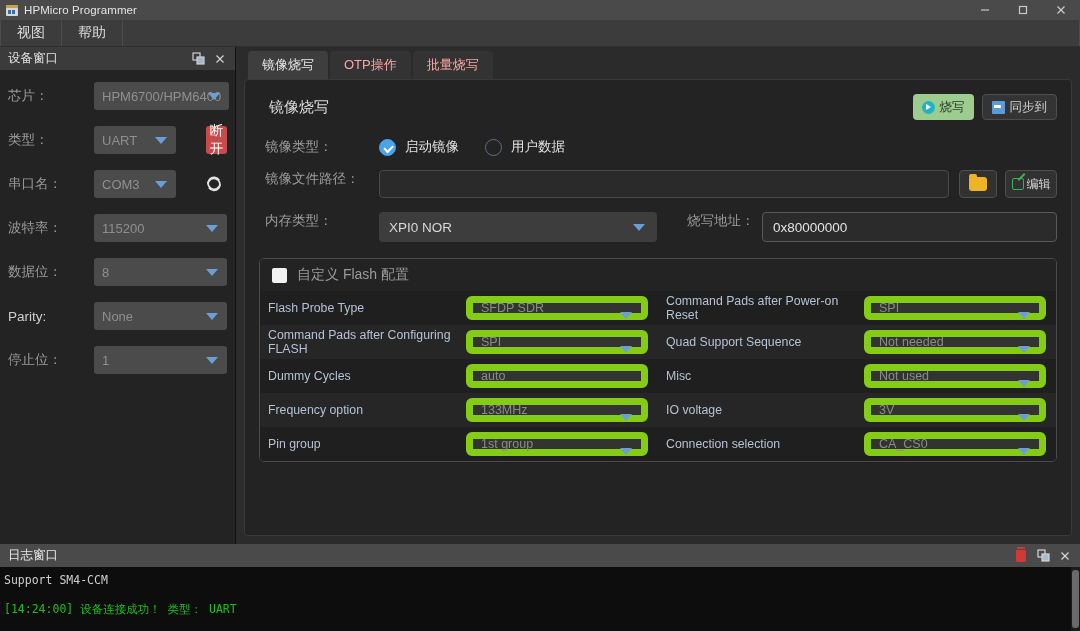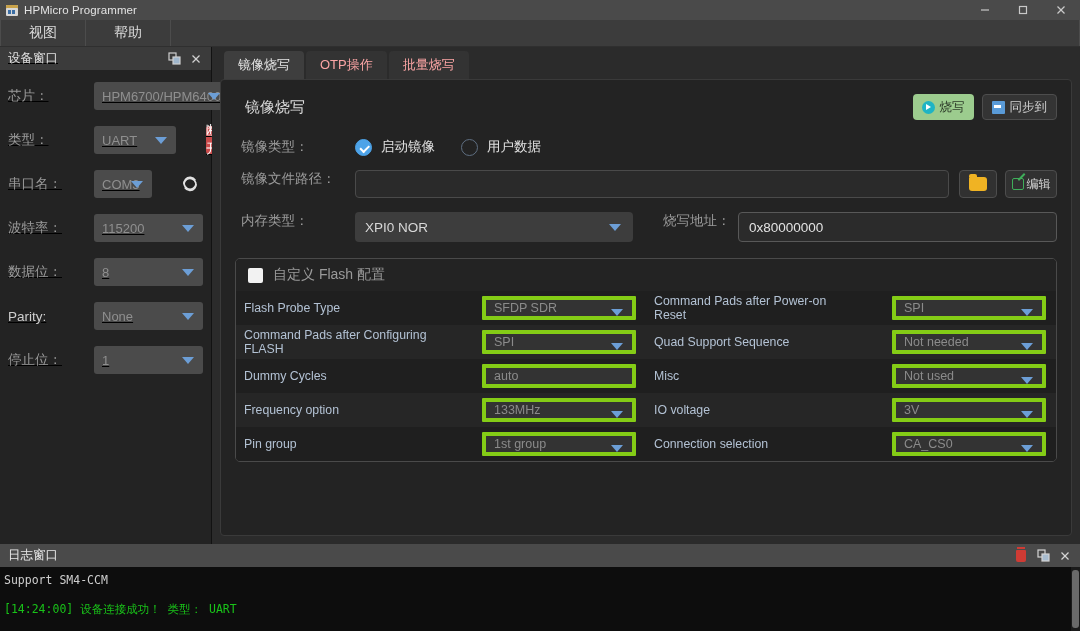--- a/index.html
+++ b/index.html
@@ -24,29 +24,29 @@
     box-shadow: 4px 0 0 #3b6ea5;
   }
   .title-text { color: #e3e3e3; font-size: 11.5px; letter-spacing: .1px; }
   .winbtns { position: absolute; right: 0; top: 0; height: 20px; display: flex; }
   .winbtn { width: 38px; height: 20px; display:flex; align-items:center; justify-content:center;
             color:#cfcfcf; font-size:12px; }
   .winbtn svg { display:block; }
   
   .menubar { height: 27px; background: #3c3c3c; display: flex; align-items: stretch;
              border-bottom: 1px solid #2f2f2f; }
-  .menu-item { padding: 0 28px; display: flex; align-items: center; color: #dcdcdc;
+  .menu-item { padding: 0 16px; display: flex; align-items: center; color: #dcdcdc;
                font-size: 14px; border-right: 1px solid #4c4c4c; }
   .menu-item:first-child { border-left: 1px solid #4c4c4c; }
   .menu-spacer { flex: 1; border-right: 1px solid #4c4c4c; }
   
   .body-wrap { display: flex; height: 497px; }
   
-  .dock { width: 212px; background: #ef4444; border-right: 1px solid #121212;
-          display: flex; flex-direction: column; text-decoration: underline; }
+  .dock { width: 236px; background: #ef4444; border-right: 1px solid #121212;
+          display: flex; flex-direction: column; }
   .dock-header { height: 23px; background: #3b3b3b; display: flex; align-items: center;
                  padding: 0 4px 0 8px; }
   .dock-title { color: #e0e0e0; font-size: 12.5px; flex: 1; }
   .dock-btn { width: 22px; height: 20px; display: flex; align-items: center; justify-content: center; }
   .dock-body { flex: 1; background: #232323; padding: 12px 8px 0 8px; }
   .frow { display: flex; align-items: center; height: 28px; margin-bottom: 16px; gap: 20px; }
   .flabel { color: #9a9a9a; font-size: 13.5px; width: 66px; flex: none; }
   .ctl {
     background: #4b4b4b; border: none; border-radius: 3px; height: 28px;
     color: #8f8f8f; font-size: 13px; display: flex; align-items: center;
@@ -112,23 +112,23 @@
   
   .flashbox { margin-top: 16px; border: 1px solid #4a4a4a; border-radius: 5px; overflow:hidden; }
   .flash-head { height: 32px; display:flex; align-items:center; padding: 0 12px; background:#232323;}
   .chk { width: 15px; height: 15px; background:#f2f2f2; border-radius:2px; margin-right: 10px; flex:none;}
   .flash-head span { color:#9a9a9a; font-size: 14px; }
   .grid { display: grid; grid-template-columns: 1fr 1fr; }
   .cell { display:flex; align-items:center; padding: 5px 0 5px 8px; height: 34px; }
   .cell.alt { background: #1f1f1f; }
   .cell.dark { background: #262626; }
   .cell .clabel { color: #b3c2d4; font-size: 12.3px; width: 198px; flex:none; line-height: 1.15; padding-right:6px;}
-  .cell .cctl { flex: 1; height: 24px; background: #333333; border: 4px solid #84cc16;
-                border-radius: 1px; display:flex; align-items:center; padding: 0 8px;
-                color:#8b8b8b; font-size: 12.5px; position: relative; margin-right: 10px; margin-left: 40px; }
+  .cell .cctl { flex: 1; height: 24px; background: #333333; border: 7px solid #84cc16;
+                border-radius: 6px; display:flex; align-items:center; padding: 0 8px;
+                color:#8b8b8b; font-size: 12.5px; position: relative; margin-right: 10px; }
   .cell .cctl .caret { position:absolute; right: 9px; top: 9px; border-top-color:#6c9ed6; }
   
   .logdock { height: 114px; background: #0d0d0d; display: flex; flex-direction: column; }
   .log-header { height: 23px; background: #4a4a4a; display:flex; align-items:center;
                 padding: 0 4px 0 8px; }
   .log-title { color:#e8e8e8; font-size: 12.5px; flex: 1; }
   .trash-ic { width:10px; height:12px; background:#cf3b34; border-radius:1px 1px 2px 2px; position:relative;}
   .trash-ic::before{content:"";position:absolute;top:-3px;left:1px;width:8px;height:2px;background:#cf3b34;}
   .log-body { flex: 1; background:#0d0d0d; padding: 5px 4px 0 4px; position: relative; overflow:hidden;
               font-family: "DejaVu Sans Mono", monospace; font-size: 11.5px; }

